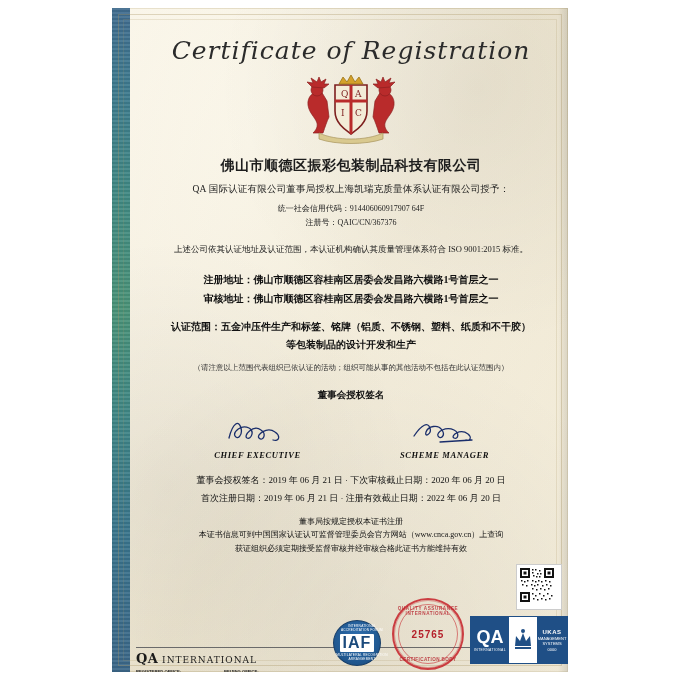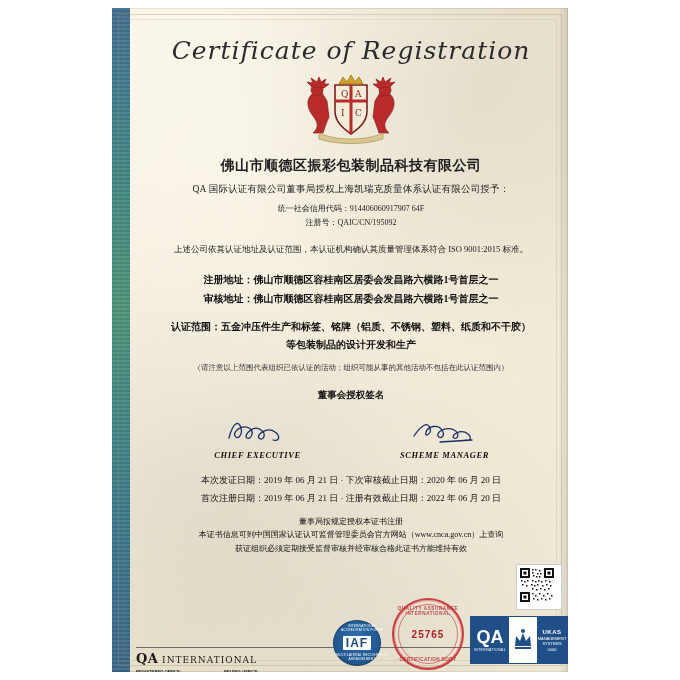--- a/index.html
+++ b/index.html
@@ -257,21 +257,21 @@
     width: 46px; height: 44px;
     border-radius: 50%;
     background: radial-gradient(circle at 50% 40%, #2f6fb0 0%, #215a93 60%, #1b4a7c 100%);
     border: 1px solid #173e68;
     display: flex; align-items: center; justify-content: center;
   }
   .iaf-text {
     color: #fff;
     font-family: "Liberation Sans", sans-serif;
     font-weight: bold;
-    font-size: 12px;
+    font-size: 16px;
     letter-spacing: 1px;
     background: #fff;
     color: #1b4a7c;
     padding: 0 3px;
     border-radius: 1px;
   }
   .iaf-top {
     position: absolute; top: 3px; left: 0; width: 56px;
     text-align: center; color: #fff; font-size: 3.2px;
     font-family: "Liberation Sans", sans-serif; letter-spacing: 0.2px;
@@ -428,21 +428,21 @@
 
           <path d="M28 62 C45 70 75 70 92 62 L92 68 C75 74 45 74 28 68 Z" fill="#d9c98f" stroke="#a8945c" stroke-width="0.7"></path>
         </svg>
       </div>
 
       <div class="line company">佛山市顺德区振彩包装制品科技有限公司</div>
 
       <div class="line authority">QA 国际认证有限公司董事局授权上海凯瑞克质量体系认证有限公司授予：</div>
 
       <div class="line credit-code">统一社会信用代码：914406060917907 64F</div>
-      <div class="line reg-no">注册号：QAIC/CN/195092</div>
+      <div class="line reg-no">注册号：QAIC/CN/367376</div>
 
       <div class="scope-para">
         <span>上述公司依其认证地址及认证范围，本认证机构确认其质量管理体系符合 ISO 9001:2015 标准。</span><br>
       </div>
 
       <div class="addr-block">
         <div class="addr-row">
           <span class="addr-label">注册地址：</span>
           <span class="addr-value">佛山市顺德区容桂南区居委会发昌路六横路1号首层之一</span>
         </div>
@@ -475,21 +475,21 @@
             <svg width="70" height="30" viewBox="0 0 70 30">
               <path d="M4 20 C12 8 18 6 20 12 C22 18 14 22 16 16 C18 10 28 8 32 14 C36 20 30 24 28 20 C26 16 36 10 44 14 C50 17 48 24 44 22 C40 20 50 12 58 18 C62 21 60 26 56 24 M30 26 L62 24" fill="none" stroke="#1a2e6b" stroke-width="1.3" stroke-linecap="round"></path>
             </svg>
           </div>
           <div class="sign-role">SCHEME MANAGER</div>
         </div>
       </div>
 
       <div class="dates">
         <div>
-          <span>本次发证日期：</span><span>2019 年 06 月 21 日</span>
+          <span>董事会授权签名：</span><span>2019 年 06 月 21 日</span>
           ·
           <span>下次审核截止日期：</span><span>2020 年 06 月 20 日</span>
         </div>
         <div>
           <span>首次注册日期：</span><span>2019 年 06 月 21 日</span>
           ·
           <span>注册有效截止日期：</span><span>2022 年 06 月 20 日</span>
         </div>
       </div>
 

